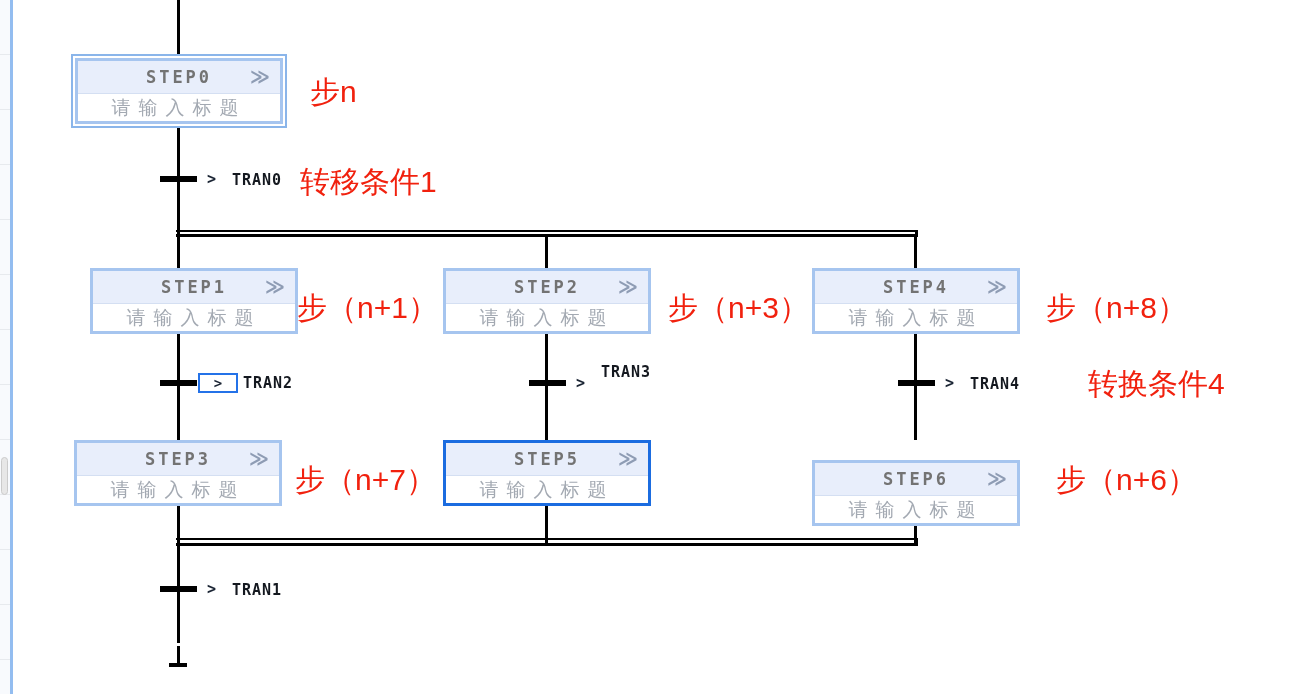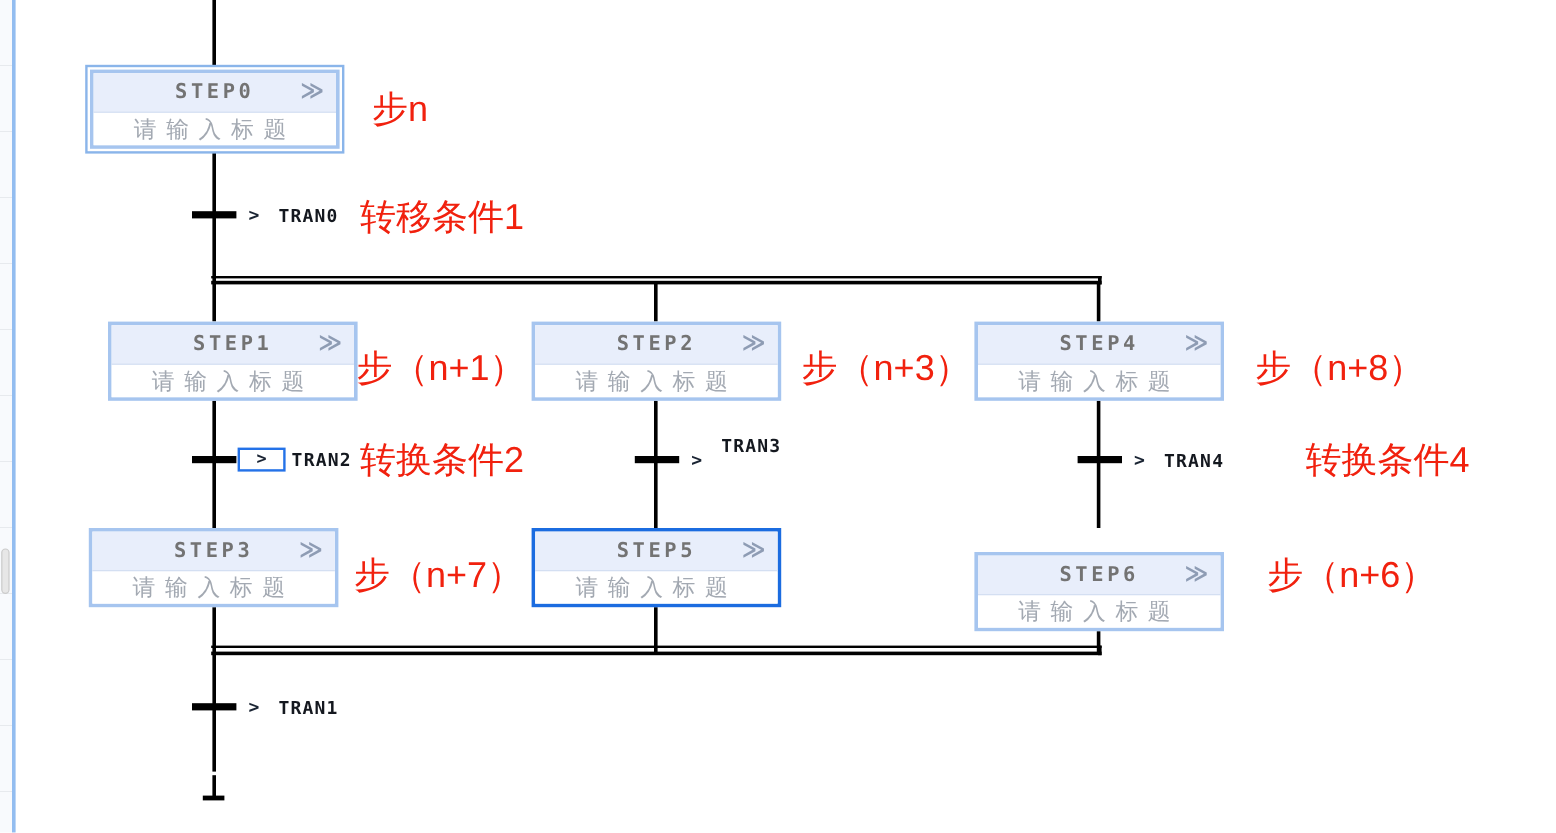--- a/index.html
+++ b/index.html
@@ -190,18 +190,17 @@
 
   <div class="crossbar" style="left:160px;top:586px"></div>
   <span class="tran-chevron" style="left:207px;top:581px">&gt;</span>
   <span class="tran-label" style="left:232px;top:582px">TRAN1</span>
 
   <span class="anno" style="left:310px;top:76px">步n</span>
   <span class="anno" style="left:300px;top:166px">转移条件1</span>
   <span class="anno" style="left:297px;top:292px">步（n+1）</span>
   <span class="anno" style="left:668px;top:292px">步（n+3）</span>
   <span class="anno" style="left:1046px;top:292px">步（n+8）</span>
-  <span class="anno" style="left:300px;top:368px">转换条件2</span>
   <span class="anno" style="left:1088px;top:368px">转换条件4</span>
   <span class="anno" style="left:295px;top:464px">步（n+7）</span>
   <span class="anno" style="left:1056px;top:464px">步（n+6）</span>
 
 </div>
 
 </body></html>

